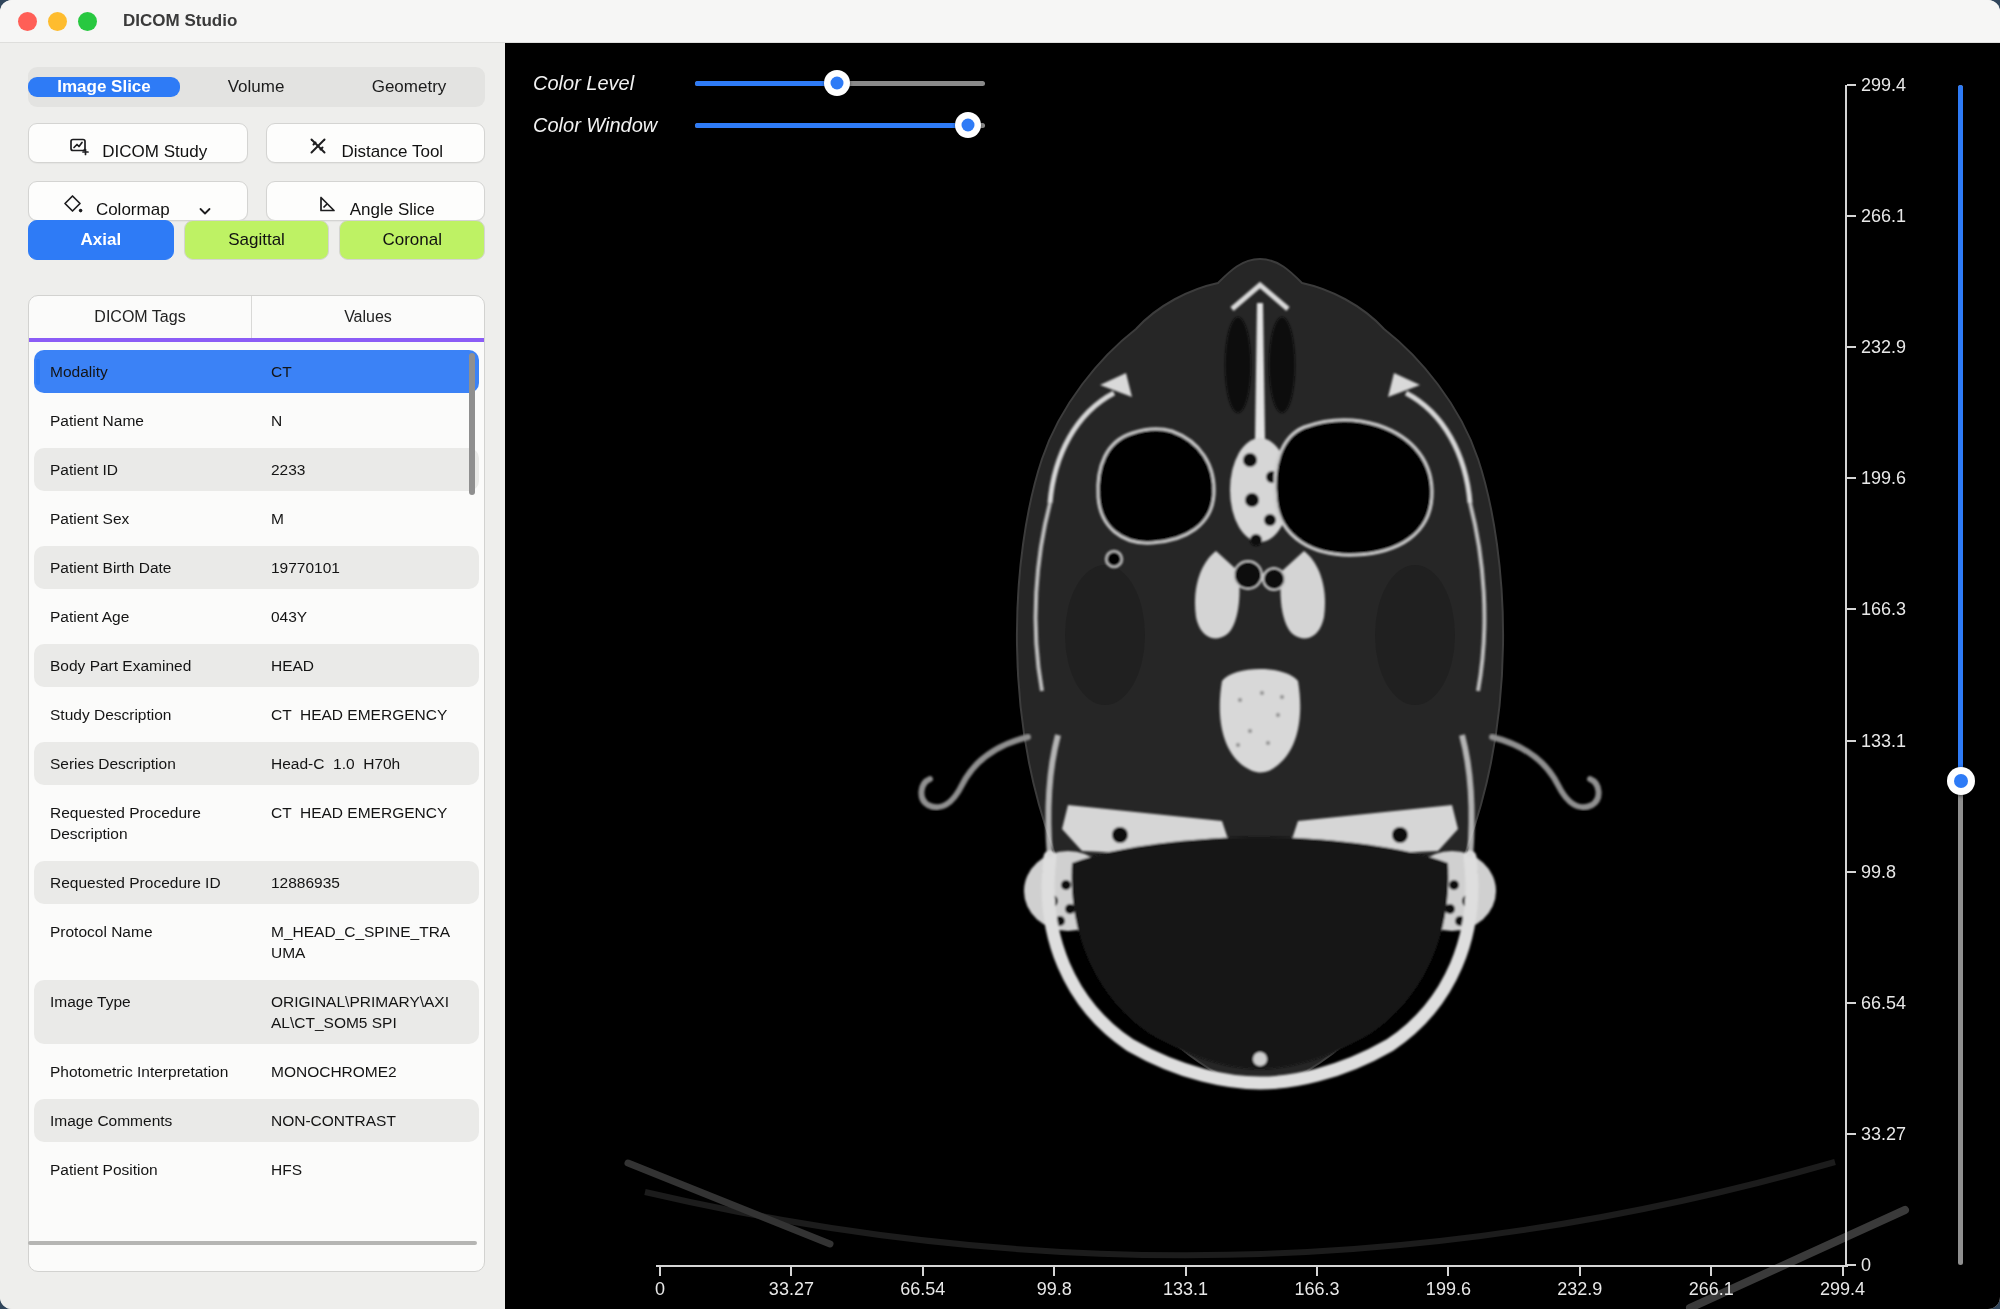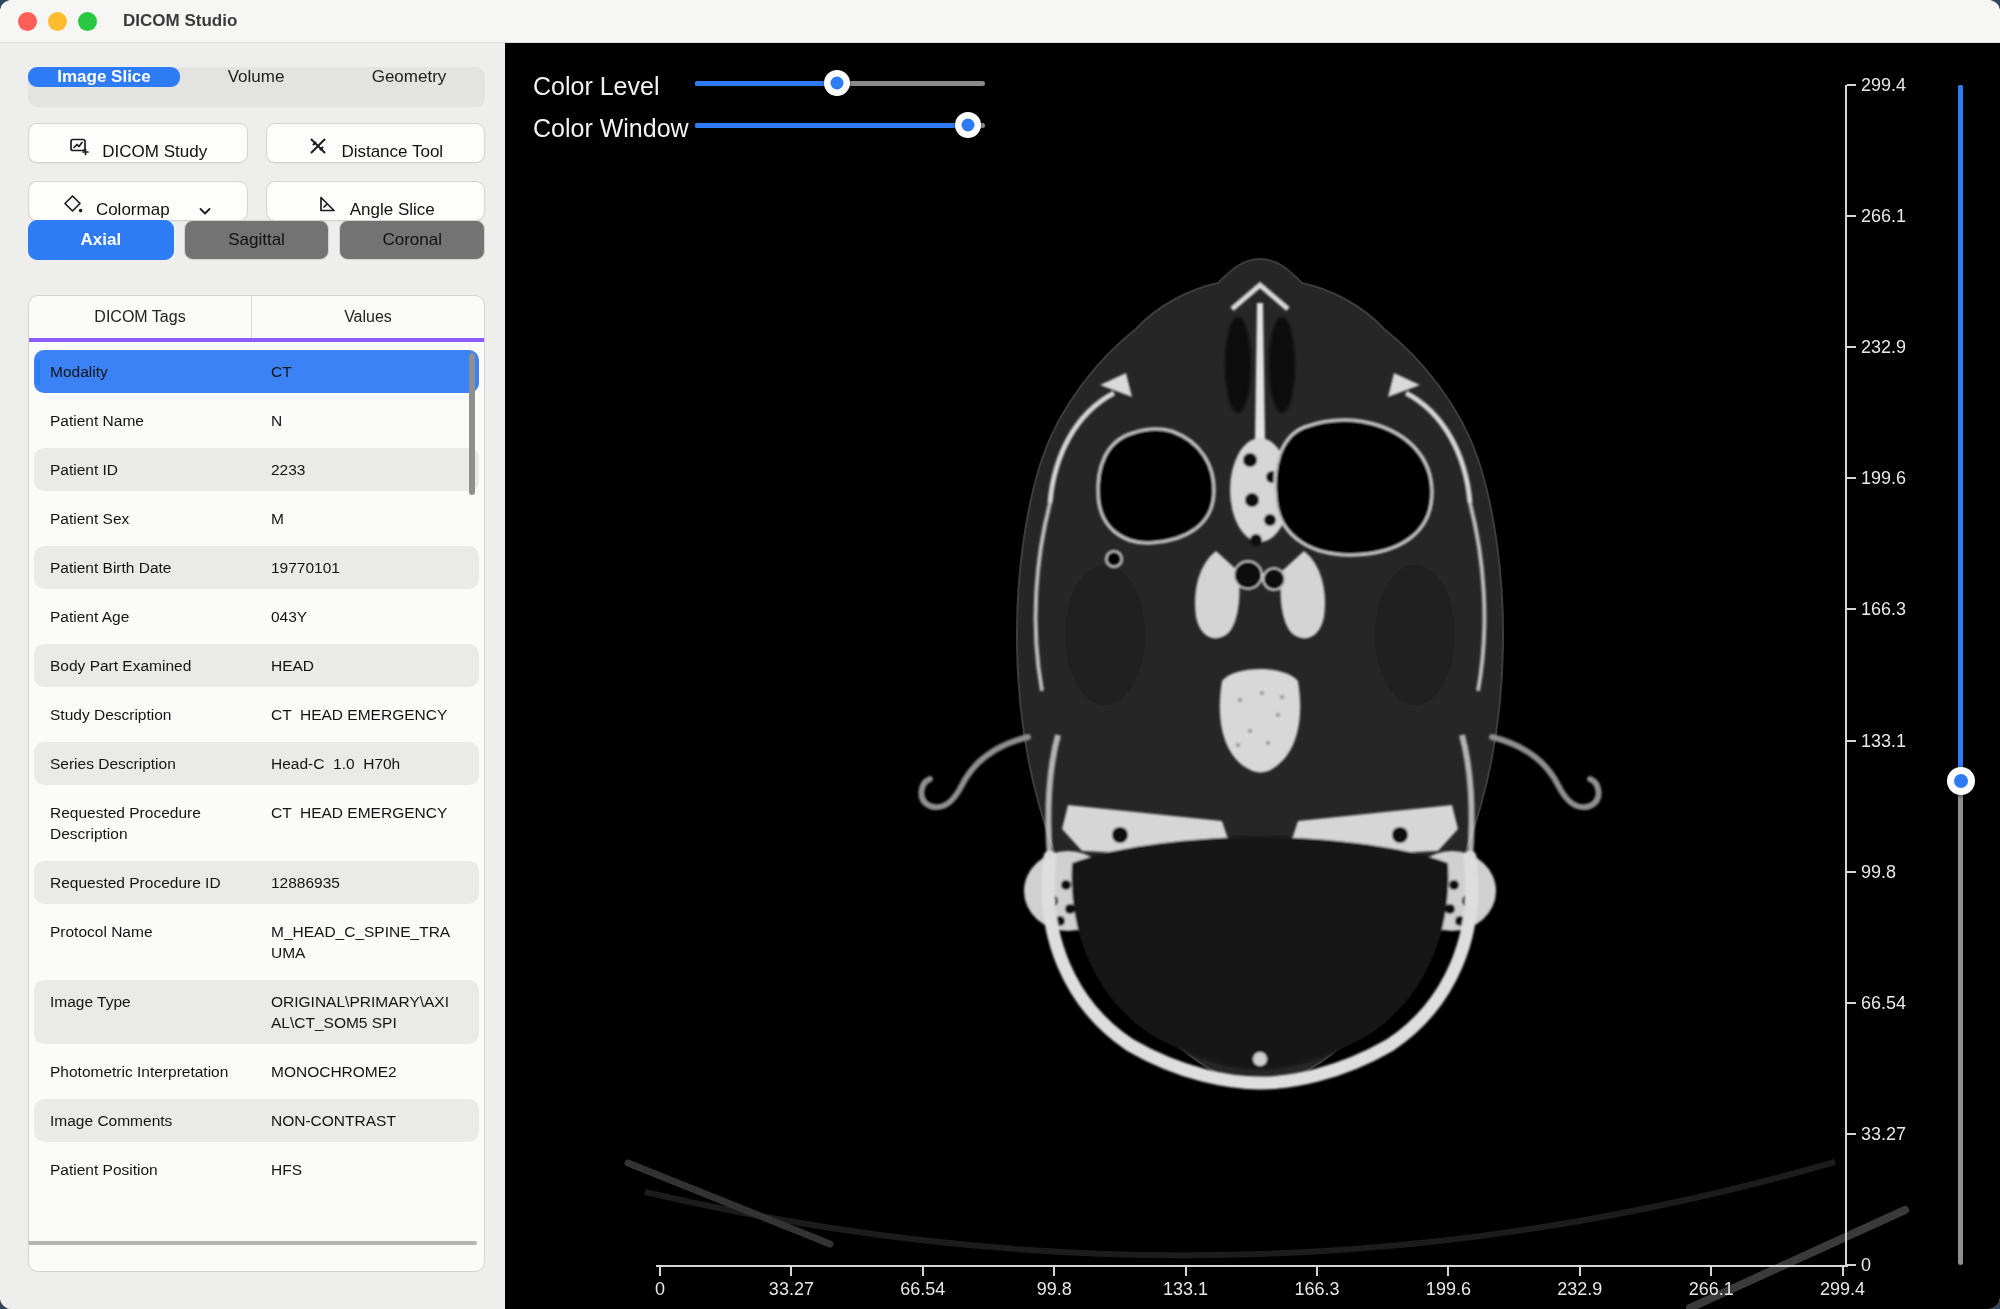--- a/index.html
+++ b/index.html
@@ -7,30 +7,30 @@
   .window{position:absolute;inset:0;border-radius:12px;overflow:hidden;background:#eeeeec;}
 
   
   .titlebar{position:absolute;left:0;top:0;width:100%;height:42px;background:#f6f6f5;border-bottom:1px solid #dededc;display:flex;align-items:center;z-index:5;}
   .lights{display:flex;gap:11px;margin-left:18px;}
   .light{width:19px;height:19px;border-radius:50%;}
   .win-title{margin-left:26px;font-size:17px;font-weight:700;color:#3a3a3a;}
 
   
   .sidebar{position:absolute;left:0;top:42px;width:505px;height:1267px;background:#eeeeec;}
-  .seg-tabs{position:absolute;left:28px;top:25px;width:457px;height:40px;background:#e3e3e1;border-radius:9px;display:flex;align-items:flex-start;}
+  .seg-tabs{position:absolute;left:28px;top:25px;width:457px;height:40px;background:#e3e3e1;border-radius:9px;display:flex;align-items:center;}
   .seg-tab{flex:1;display:flex;align-items:center;justify-content:center;font-size:17px;color:#1c1c1c;border-radius:9px;cursor:default;position:relative;}
   .seg-tab.active{background:#2e7bf6;color:#fff;font-weight:600;}
   .seg-div{width:1px;background:#c9c9c7;margin:8px 0;}
   .toolgrid{position:absolute;left:28px;top:81px;width:457px;}
   .tool-row{display:flex;gap:18px;margin-bottom:18px;}
   .tool-btn{flex:1;height:38px;background:#fdfdfc;border:1px solid #d4d4d2;border-radius:9px;display:flex;align-items:flex-end;justify-content:center;gap:12px;font-size:17px;color:#111;box-shadow:0 1px 1px rgba(0,0,0,.04);}
   .tool-btn svg{flex:0 0 auto;}
   .orient-row{position:absolute;left:28px;top:178px;width:457px;display:flex;gap:10px;}
-  .orient-btn{flex:1;height:38px;background:#737373;border:1px solid #d4d4d2;border-radius:9px;display:flex;align-items:center;justify-content:center;font-size:17px;color:#111;}
+  .orient-btn{flex:1;height:38px;background:#bef264;border:1px solid #d4d4d2;border-radius:9px;display:flex;align-items:center;justify-content:center;font-size:17px;color:#111;}
   .orient-btn.active{background:#2e7bf6;border-color:#2e7bf6;color:#fff;font-weight:600;}
 
   
   .dtable{position:absolute;left:28px;top:253px;width:455px;height:975px;background:#fbfbfa;border:1px solid #d2d2d0;border-radius:10px;overflow:hidden;}
   .thead{height:42px;display:flex;border-bottom:4px solid #8b5cf6;}
   .thcell{display:flex;align-items:center;justify-content:center;font-size:16px;color:#222;}
   .thcell.c1{width:222px;border-right:1px solid #d9d9d7;}
   .thcell.c2{flex:1;}
   .tbody{position:relative;padding:8px 5px;}
   .trow{display:flex;border-radius:10px;padding:11px 0;margin-bottom:6px;position:relative;}
@@ -38,21 +38,21 @@
   .trow.selected{background:#3b82f6;}
   .trow.selected::before{content:"";position:absolute;left:2px;top:50%;transform:translateY(-50%);width:4px;height:26px;border-radius:2px;background:#2e7bf6;}
   .tcell{font-size:15.5px;color:#141414;line-height:21px;}
   .tcell.tag{width:196px;padding-left:16px;flex:0 0 auto;}
   .tcell.val{flex:1;padding-left:25px;padding-right:26px;white-space:pre-wrap;word-break:break-all;}
   .vscroll{position:absolute;right:9px;top:57px;width:6px;height:142px;border-radius:3px;background:#8f8f8f;z-index:3;}
   .hscroll{position:absolute;left:28px;top:1199px;width:449px;height:4px;border-radius:2px;background:#b5b5b3;}
 
   
   .viewer{position:absolute;left:505px;top:42px;width:1495px;height:1267px;background:#000;}
-  .ctrl-label{position:absolute;left:28px;font-size:25px;font-weight:500;color:#f2f2f2;}
+  .ctrl-label{position:absolute;left:28px;font-size:20px;font-weight:500;color:#f2f2f2;font-style:italic;}
   .hslider{position:absolute;left:190px;width:290px;height:5px;border-radius:3px;background:#8a8a8a;}
   .hslider .fill{position:absolute;left:0;top:0;height:100%;border-radius:3px;background:#2e7bf6;}
   .hslider .handle{position:absolute;top:-11px;width:26px;height:26px;border-radius:50%;background:#fff;box-shadow:0 1px 3px rgba(0,0,0,.5);}
   .hslider .handle::after{content:"";position:absolute;left:50%;top:50%;transform:translate(-50%,-50%);width:13px;height:13px;border-radius:50%;background:#2e7bf6;}
 
   .axis-line{position:absolute;background:#d5d5d5;}
   .tick{position:absolute;background:#d5d5d5;}
   .tick-label{position:absolute;color:#e8e8e8;font-size:18px;white-space:nowrap;}
   .h-tick-label{transform:translateX(-50%);}
   .v-tick-label{transform:translateY(-50%);}

